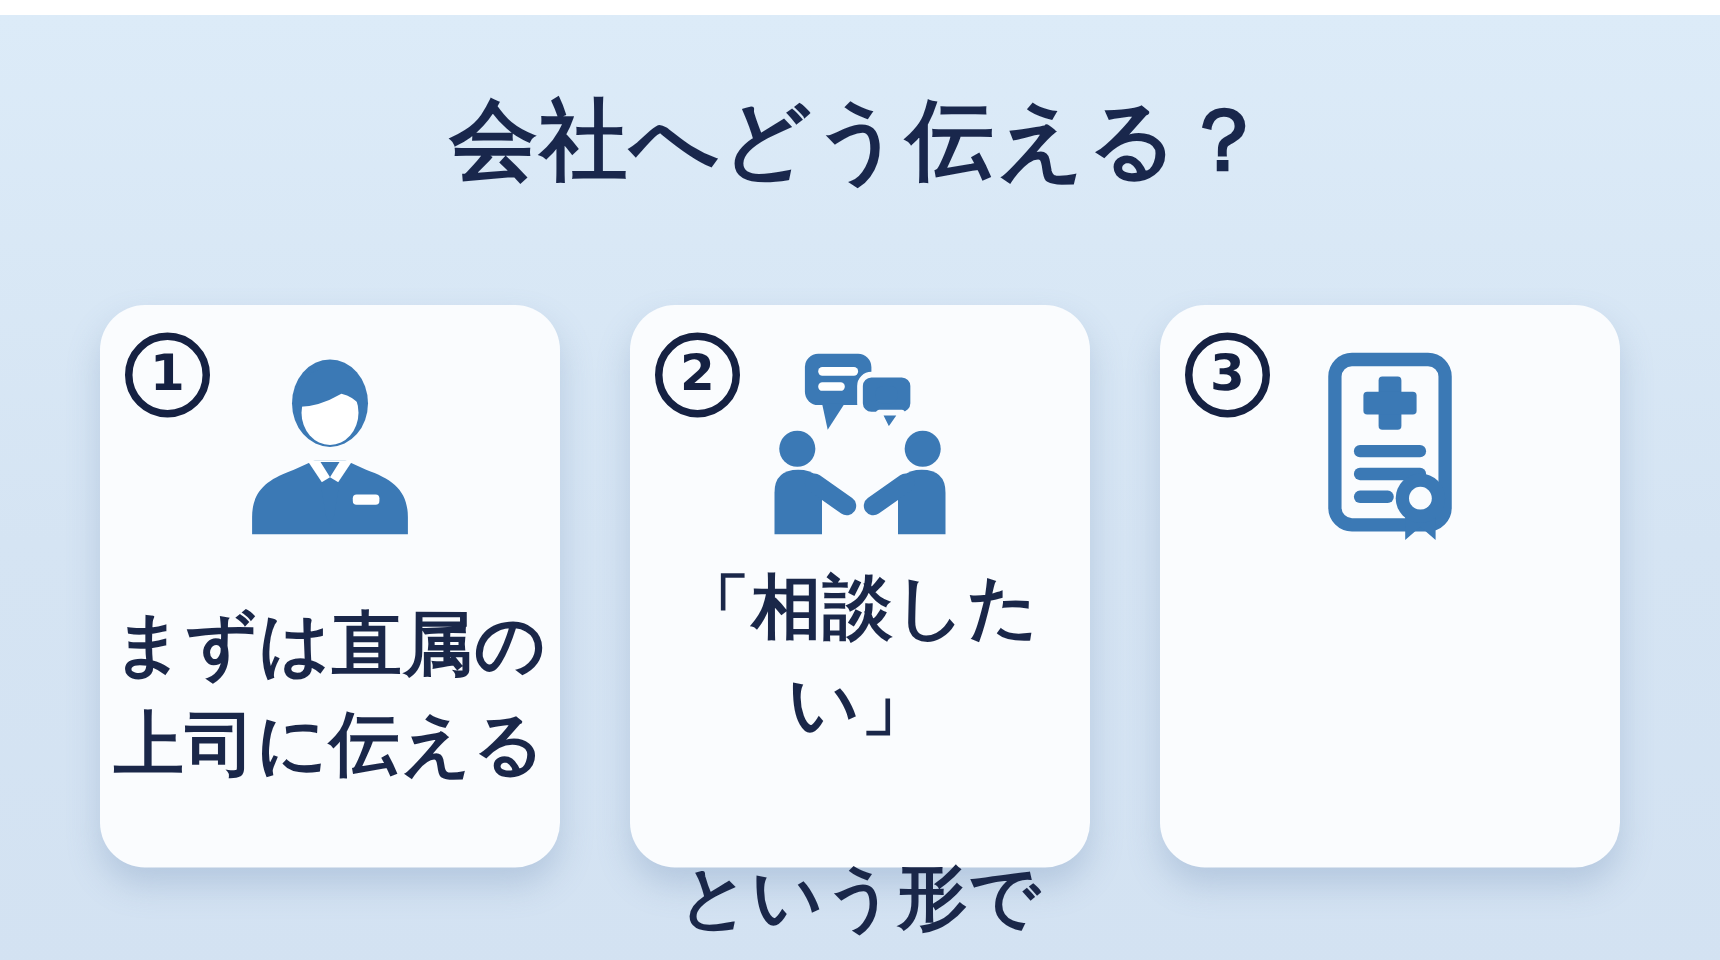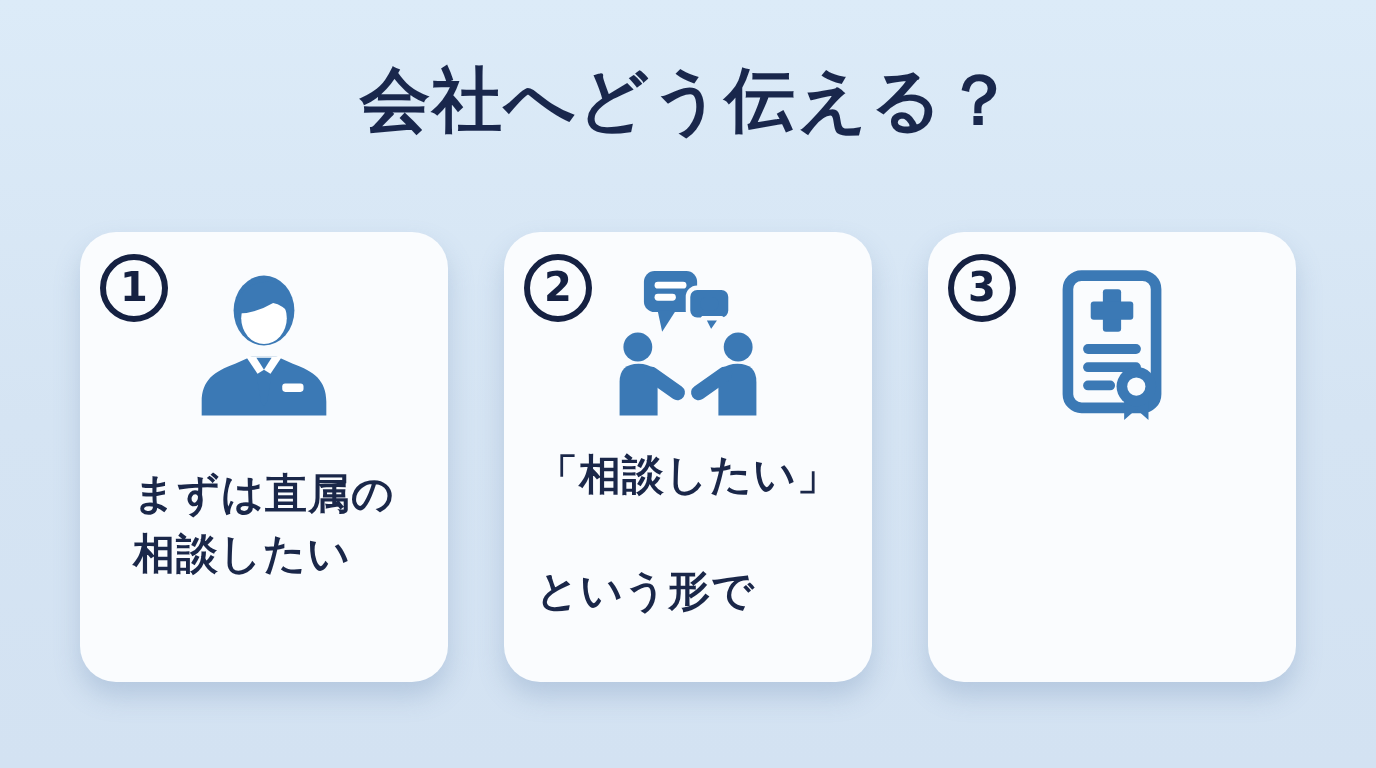--- a/index.html
+++ b/index.html
@@ -12,21 +12,21 @@
     overflow: hidden;
     font-family: "DejaVu Sans", "Liberation Sans", sans-serif;
   }
   .stage {
     position: relative;
     width: 1376px;
     height: 768px;
     background: linear-gradient(180deg, #dcebf8 0%, #d5e4f3 55%, #d3e2f2 100%);
   }
   .page-title {
-    margin: 0;
+    margin: 12px;
     padding-top: 62px;
     text-align: center;
     font-size: 70px;
     line-height: 1.1;
     font-weight: 900;
     letter-spacing: 2px;
     color: #19274c;
   }
   .cards {
     position: absolute;
@@ -75,29 +75,29 @@
     align-items: center;
     justify-content: center;
   }
   .icon-wrap svg {
     width: 152px;
     height: 152px;
     display: block;
   }
   .caption {
     margin: 44px 0 0 0;
-    text-align: left;
-    font-size: 42px;
+    text-align: center;
+    font-size: 56px;
     line-height: 1.42;
     font-weight: 800;
     color: #1a2749;
     letter-spacing: 1px;
   }
   .caption.tight {
-    margin-top: 26px;
+    margin-top: 16px;
     line-height: 1.38;
   }
 </style>
 </head>
 <body>
 
 <div class="stage">
 
   <h1 class="page-title">会社へどう伝える？</h1>
 
@@ -120,21 +120,21 @@
           <rect x="62" y="76" width="14" height="5.5" rx="2" fill="#ffffff"></rect>
 
           <ellipse cx="50" cy="28" rx="20" ry="23" fill="#3b79b5"></ellipse>
           <ellipse cx="50" cy="33" rx="15" ry="17" fill="#ffffff"></ellipse>
 
           <path d="M31 27 Q34 10 52 9 Q66 9 69 25 Q69 29 68 31 Q62 24 56 23 Q44 30 33 30 Q31 29 31 27 Z" fill="#3b79b5"></path>
         </svg>
       </div>
       <p class="caption">
         <span>まずは直属の</span><br>
-        <span>相談したい</span>
+        <span>上司に伝える</span>
       </p>
     </section>
 
     <section class="card">
       <div class="badge">
         <span>2</span>
       </div>
       <div class="icon-wrap">
         <svg viewBox="0 0 100 100" aria-hidden="true">
 

